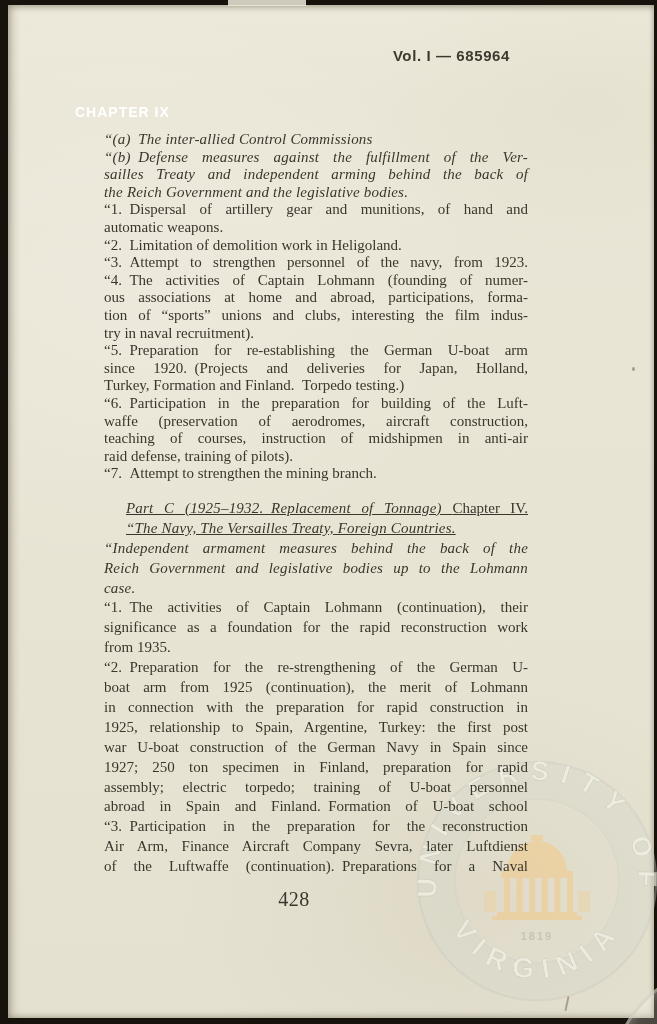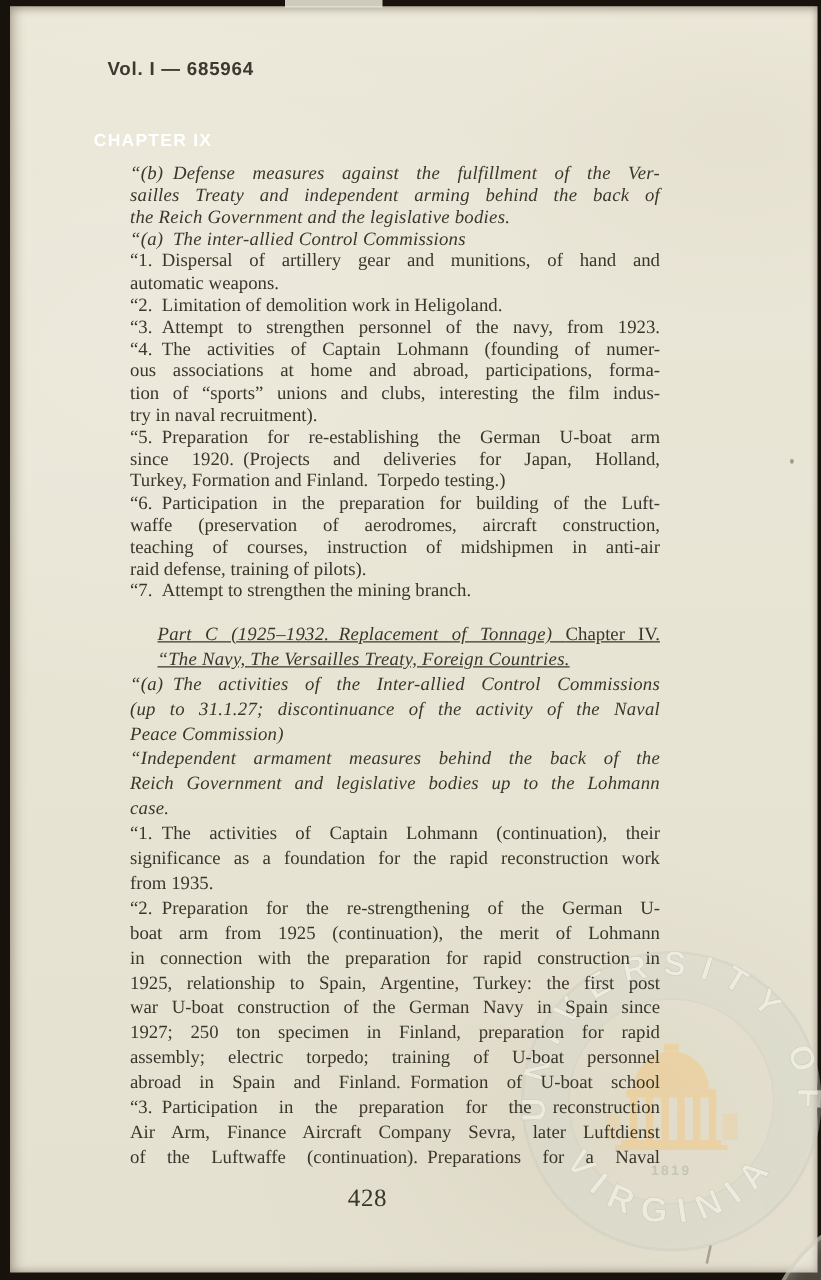--- a/index.html
+++ b/index.html
@@ -23,21 +23,21 @@
   .speck-1 { position:absolute; left:632px; top:367px; width:3px; height:4px; background:rgba(96,82,58,.5); border-radius:50%; }
   .speck-2 { position:absolute; left:566px; top:996px; width:1.5px; height:15px; background:rgba(96,88,66,.45); transform:rotate(12deg); }
   .corner-arc {
     position:absolute; left:612px; top:962px; width:240px; height:220px;
     border-radius:50%; border:3px solid rgba(207,206,190,.55);
     box-shadow: inset 0 0 12px rgba(255,255,255,.3);
     background:rgba(236,233,221,.25);
   }
 
   .vol-header {
-    position:absolute; left:104px; top:47px; width:424px; text-align:left;
+    position:absolute; left:104px; top:47px; width:424px; text-align:right;
     transform:translateX(-18px);
     font-family:"Liberation Sans", sans-serif; font-weight:700;
     font-size:15px; letter-spacing:0.6px; color:#3d392e;
   }
   .chapter-heading {
     position:absolute; left:75px; top:104px;
     font-family:"Liberation Sans", sans-serif; font-weight:700;
     font-size:14px; letter-spacing:1px; color:#ffffff;
   }
   .body-text {
@@ -109,26 +109,26 @@
     </g>
   </svg>
 
   <div class="vol-header">Vol. I — 685964</div>
   <div class="chapter-heading">CHAPTER IX</div>
 
   <div class="body-text">
 
     <div class="section sec-1">
         <div class="para it">
+          <div class="line last">“(a) The inter-allied Control Commissions</div>
+        </div>
+        <div class="para it">
           <div class="line">“(b) Defense measures against the fulfillment of the Ver-</div>
           <div class="line">sailles Treaty and independent arming behind the back of</div>
           <div class="line last">the Reich Government and the legislative bodies.</div>
-        </div>
-        <div class="para it">
-          <div class="line last">“(a) The inter-allied Control Commissions</div>
         </div>
         <div class="para">
           <div class="line">“1. Dispersal of artillery gear and munitions, of hand and</div>
           <div class="line last">automatic weapons.</div>
         </div>
         <div class="para">
           <div class="line last">“2. Limitation of demolition work in Heligoland.</div>
         </div>
         <div class="para">
           <div class="line">“3. Attempt to strengthen personnel of the navy, from 1923.</div>
@@ -155,25 +155,20 @@
         </div>
       </div>
       <div class="section sec-2">
         <div class="para ind">
           <div class="line"><span class="seg-it">Part C (1925–1932. Replacement of Tonnage) </span><span class="seg-ro">Chapter IV.</span></div>
         </div>
         <div class="para it ind">
           <div class="line last">“The Navy, The Versailles Treaty, Foreign Countries.</div>
         </div>
         <div class="para it">
-          <div class="line">“(a) The activities of the Inter-allied Control Commissions</div>
-          <div class="line">(up to 31.1.27; discontinuance of the activity of the Naval</div>
-          <div class="line last">Peace Commission)</div>
-        </div>
-        <div class="para it">
           <div class="line">“Independent armament measures behind the back of the</div>
           <div class="line">Reich Government and legislative bodies up to the Lohmann</div>
           <div class="line last">case.</div>
         </div>
         <div class="para">
           <div class="line">“1. The activities of Captain Lohmann (continuation), their</div>
           <div class="line">significance as a foundation for the rapid reconstruction work</div>
           <div class="line last">from 1935.</div>
         </div>
         <div class="para">

